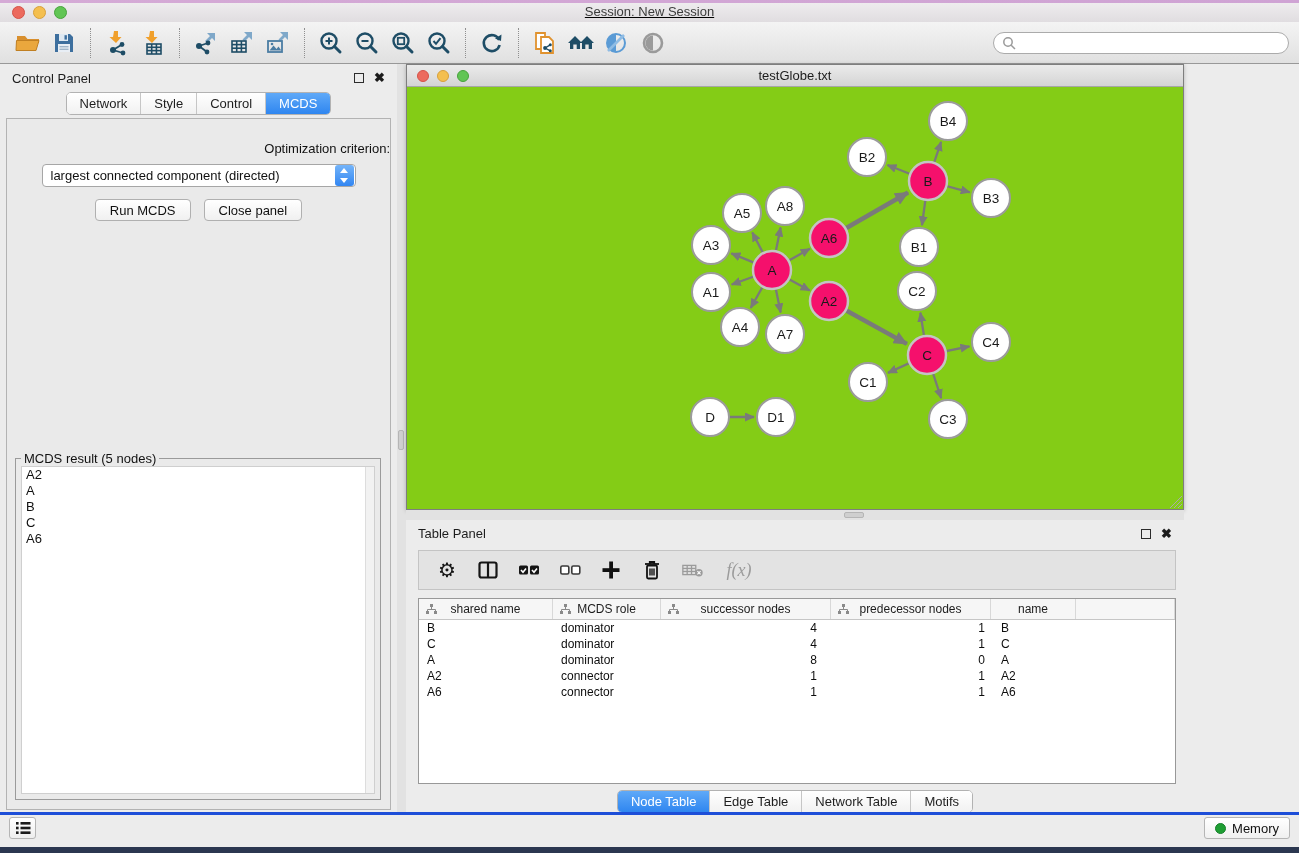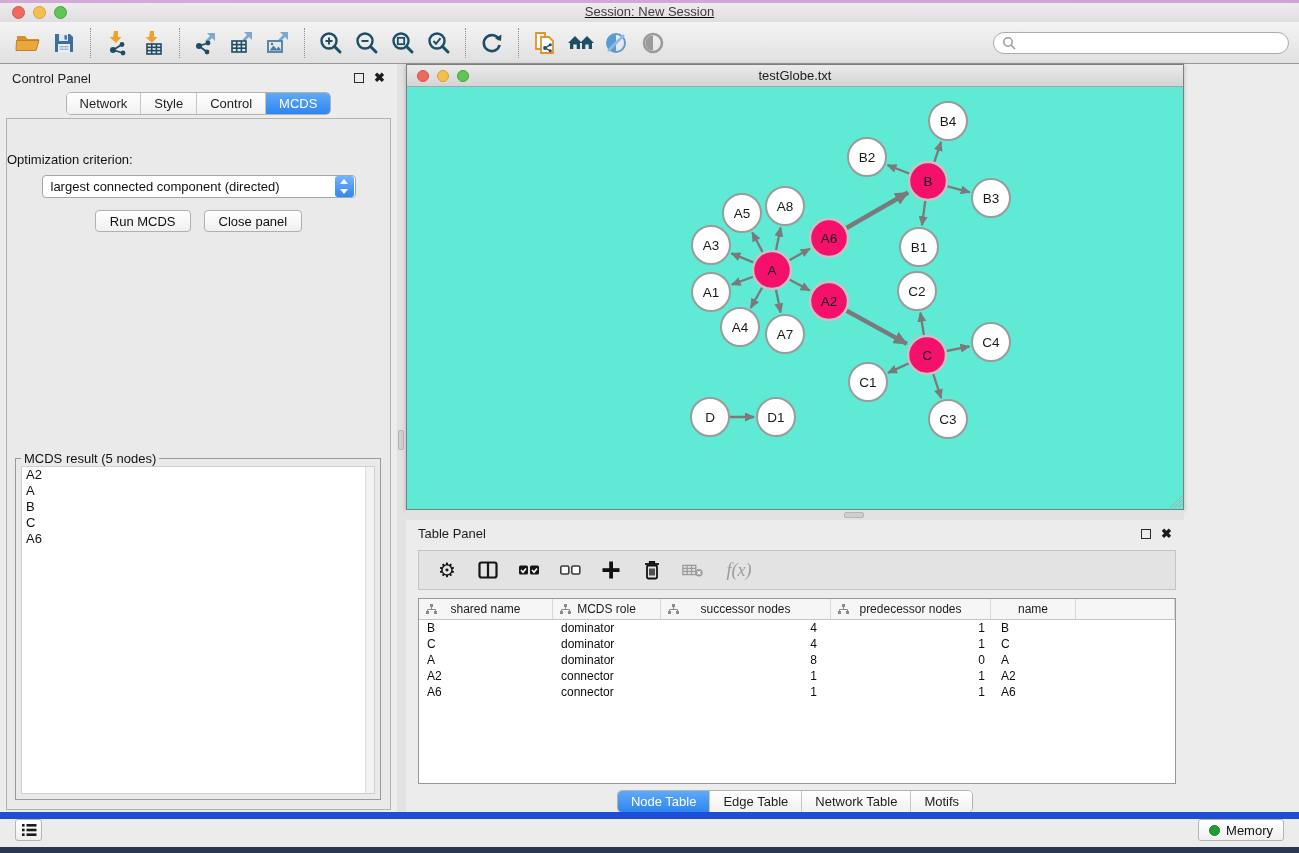--- a/index.html
+++ b/index.html
@@ -36,38 +36,38 @@
   .panel-title { font-size:13px; color:#1d1d1d; }
   .panel-ctrls { margin-left:auto; display:flex; align-items:center; gap:10px; }
   .float-icon { width:10px; height:10px; border:1.5px solid #2c2c2c; display:inline-block; }
   .close-icon { font-size:13px; font-weight:bold; color:#1b1b1b; line-height:10px; }
   .seg-tabs { display:flex; justify-content:center; }
   .seg { display:flex; border:1px solid #b2b2b2; border-radius:5px; overflow:hidden; background:#fff; }
   .seg .tab { padding:3px 13px; font-size:13px; color:#1e1e1e; background:linear-gradient(#ffffff,#f1f1f1); border-left:1px solid #c6c6c6; cursor:pointer; white-space:nowrap; }
   .seg .tab:first-child { border-left:none; }
   .seg .tab.active { background:linear-gradient(#5fa9f8,#2f86f0); color:#fff; }
   .cp-body { position:relative; flex:1; margin:3px 6px 8px 6px; border:1px solid #b3b3b3; background:#eaeaea; }
-  .opt-label { text-align:left; margin-top:33px; font-size:13px; color:#111; }
+  .opt-label { text-align:right; margin-top:22px; font-size:13px; color:#111; }
   .combo-row { display:flex; justify-content:center; margin-top:8px; }
   .combo { width:314px; height:23px; background:#fff; border:1px solid #a6a6a6; border-radius:4px; display:flex; align-items:center; cursor:pointer; }
   .combo-text { flex:1; font-size:13px; padding:0 8px; color:#111; white-space:nowrap; }
   .combo-stepper { width:19px; height:21px; margin-right:1px; border-radius:3px; background:linear-gradient(#74b4f9,#3286f2); position:relative; }
   .combo-stepper i { position:absolute; left:5px; width:0; height:0; border-left:4.5px solid transparent; border-right:4.5px solid transparent; }
   .combo-stepper .up { top:3px; border-bottom:5px solid #fff; }
   .combo-stepper .dn { bottom:3px; border-top:5px solid #fff; }
   .btn-row { display:flex; justify-content:center; gap:13px; margin-top:12px; }
   .btn { height:22px; padding:0 14px; font-size:13px; font-family:"Liberation Sans",sans-serif; color:#111; background:linear-gradient(#ffffff,#f0f0f0); border:1px solid #b0b0b0; border-radius:4px; cursor:pointer; }
   .result-group { position:absolute; left:8px; right:9px; top:339px; bottom:9px; border:1px solid #9a9a9a; }
   .rg-label { position:absolute; top:-8px; left:5px; background:#eaeaea; padding:0 3px; font-size:13px; color:#111; }
   .result-list { position:absolute; left:5px; right:5px; top:7px; bottom:5px; background:#fff; border:1px solid #cfcfcf; overflow:hidden; }
   .rg-scroll { position:absolute; top:0; right:0; bottom:0; width:9px; background:#f2f2f2; border-left:1px solid #ddd; }
   .result-item { font-size:13px; line-height:16px; padding-left:4px; color:#111; cursor:default; }
 
   
-  .network-window { height:446px; border:1px solid #7e7e7e; background:#5eead4; position:relative; box-shadow:0 1px 4px rgba(0,0,0,.25); }
+  .network-window { height:446px; border:1px solid #7e7e7e; background:#84cc16; position:relative; box-shadow:0 1px 4px rgba(0,0,0,.25); }
   .nw-titlebar { height:22px; background:linear-gradient(#ebebeb,#d4d4d4); border-bottom:1px solid #a6a6a6; position:relative; }
   .nw-titlebar .lights { top:5px; left:10px; gap:8px; }
   .nw-titlebar .light { width:12px; height:12px; }
   .nw-title { text-align:center; font-size:13px; line-height:21px; color:#1c1c1c; }
   #graph-svg { position:absolute; top:22px; left:0; }
   .resize-grip { position:absolute; right:1px; bottom:1px; width:14px; height:14px; }
 
   .h-divider { height:10px; background:#e2e2e2; position:relative; }
   .grip-h { position:absolute; left:438px; top:2px; width:20px; height:6px; background:#cfcfcf; border:1px solid #b5b5b5; border-radius:2px; }
 
@@ -84,21 +84,21 @@
   .th svg { position:absolute; left:7px; top:5px; }
   .t-body { display:block; }
   .t-row { display:grid; grid-template-columns:134px 108px 170px 160px 85px 1fr; height:16px; }
   .td { font-size:12px; color:#0d0d0d; line-height:16px; padding:0 8px; white-space:nowrap; }
   .td.right { text-align:right; padding-right:14px; }
   .td.c4 { padding-right:6px; }
   .td.c5 { padding-left:10px; }
   .tp-tabs { margin-top:6px; }
 
   
-  .status-bar { position:absolute; left:0; bottom:6px; width:1299px; height:29px; background:#ececec; border-top:7px solid #1d4ed8; display:flex; align-items:center; padding:0 15px; }
+  .status-bar { position:absolute; left:0; bottom:6px; width:1299px; height:29px; background:#ececec; border-top:3px solid #1d4ed8; display:flex; align-items:center; padding:0 9px; }
   .sb-list-btn { width:27px; height:22px; background:linear-gradient(#ffffff,#eeeeee); border:1px solid #b5b5b5; border-radius:3px; display:flex; align-items:center; justify-content:center; cursor:pointer; }
   .memory-btn { margin-left:auto; height:22px; background:linear-gradient(#ffffff,#f0f0f0); border:1px solid #b5b5b5; border-radius:3px; display:flex; align-items:center; gap:6px; padding:0 10px; font-size:13px; color:#111; cursor:pointer; }
   .mem-dot { width:11px; height:11px; border-radius:50%; background:#1e9e33; border:1px solid #15802a; }
 </style>
 </head>
 <body>
 
 <div class="screen">
   <div class="app">
 

